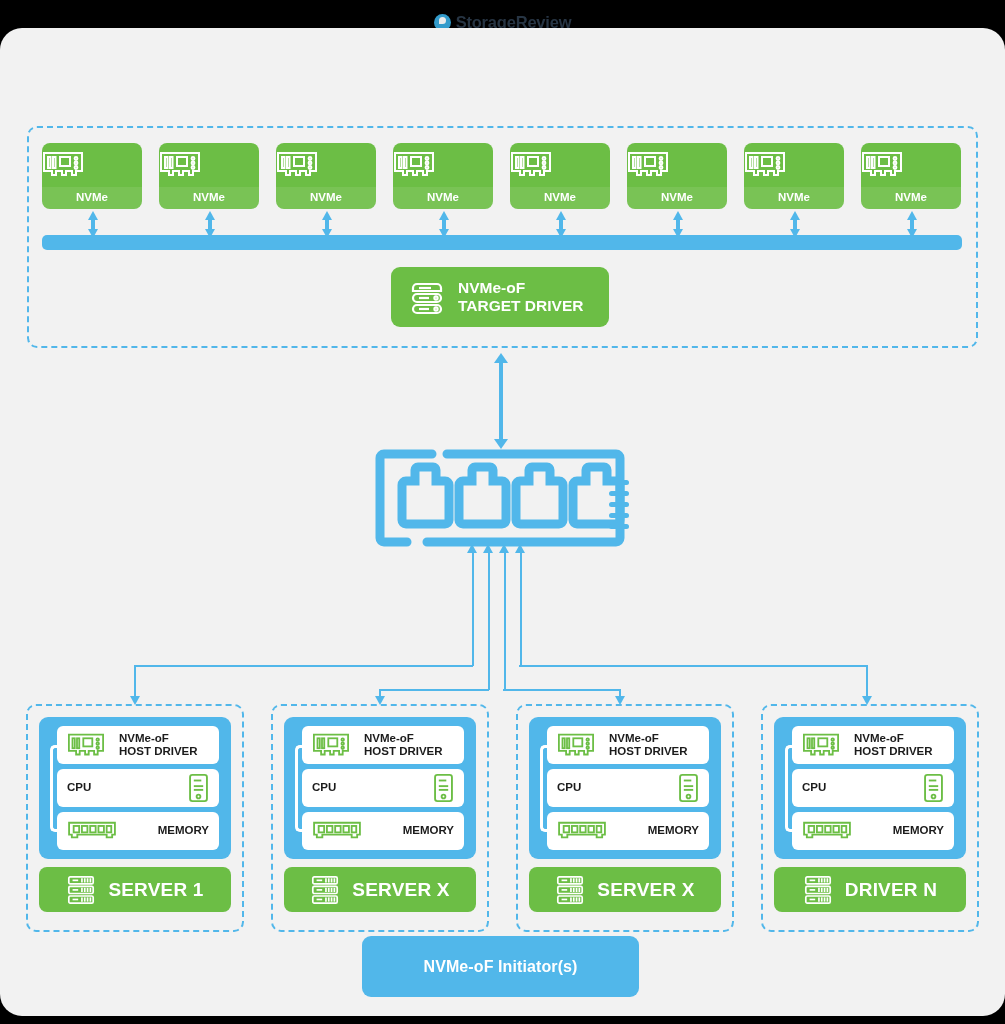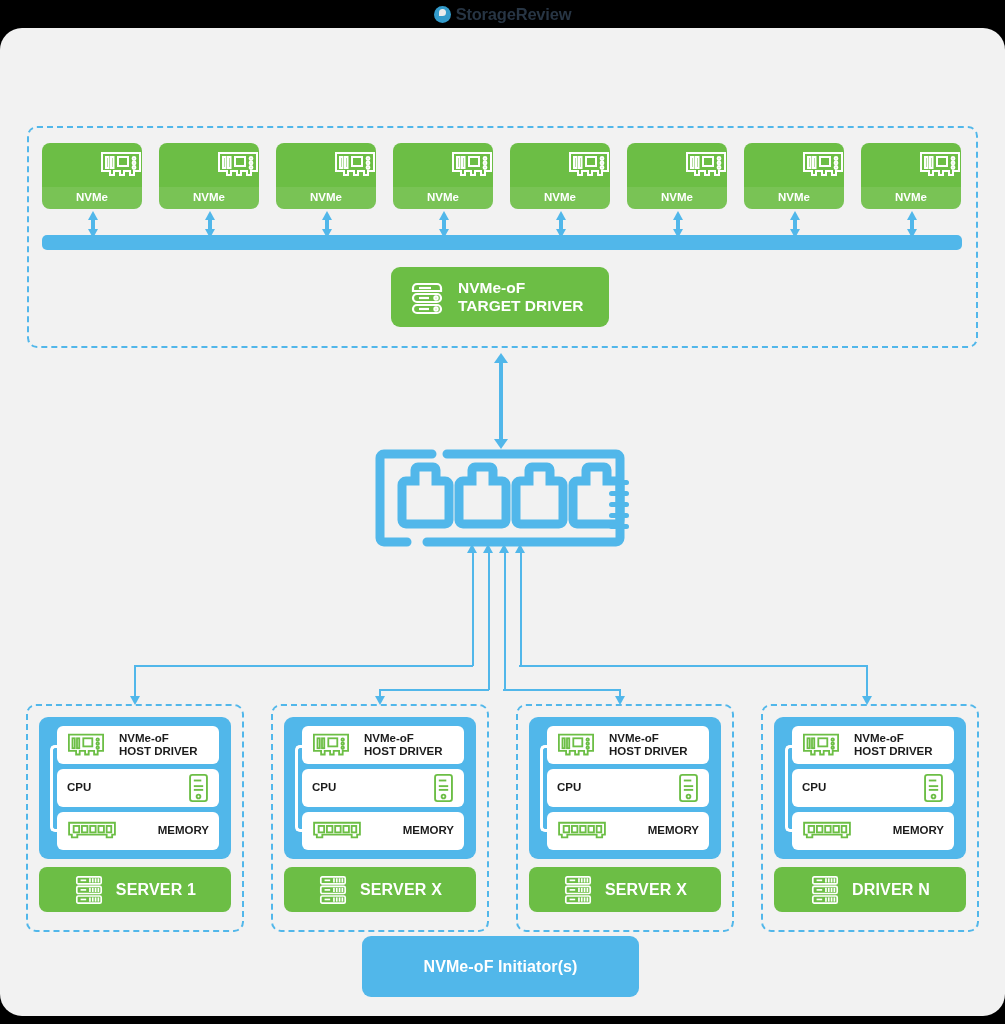--- a/index.html
+++ b/index.html
@@ -15,21 +15,21 @@
   }
   .stage {
     position: relative;
     width: 1005px;
     height: 1024px;
   }
 
   
   .watermark {
     position: absolute;
-    top: 0px;
+    top: 8px;
     left: 0px;
     width: 1005px;
     height: 28px;
     display: flex;
     align-items: center;
     justify-content: center;
     gap: 5px;
     opacity: 0.92;
   }
   .wm-logo {
@@ -93,21 +93,21 @@
   
   .nvme-card {
     position: absolute;
     width: 100px;
     height: 66px;
     background: #6cbe45;
     border-radius: 8px;
     box-sizing: border-box;
     display: flex;
     flex-direction: column;
-    align-items: flex-end;
+    align-items: flex-start;
     justify-content: flex-start;
     padding-top: 7px;
     overflow: hidden;
   }
   .nvme-card .sheen {
     position: absolute;
     left: 0; right: 0; bottom: 0;
     height: 22px;
     background: rgba(255,255,255,0.09);
   }
@@ -242,21 +242,21 @@
     background: #6cbe45;
     border-radius: 8px;
     display: flex;
     align-items: center;
     justify-content: center;
     gap: 12px;
   }
   .server-bar .sb-label {
     color: #ffffff;
     font-weight: bold;
-    font-size: 16px;
+    font-size: 19px;
     letter-spacing: 0.2px;
   }
   .ico { flex: none; display: block; }
 </style>
 </head>
 <body>
 
 <div class="stage">
 
   <div class="watermark">

